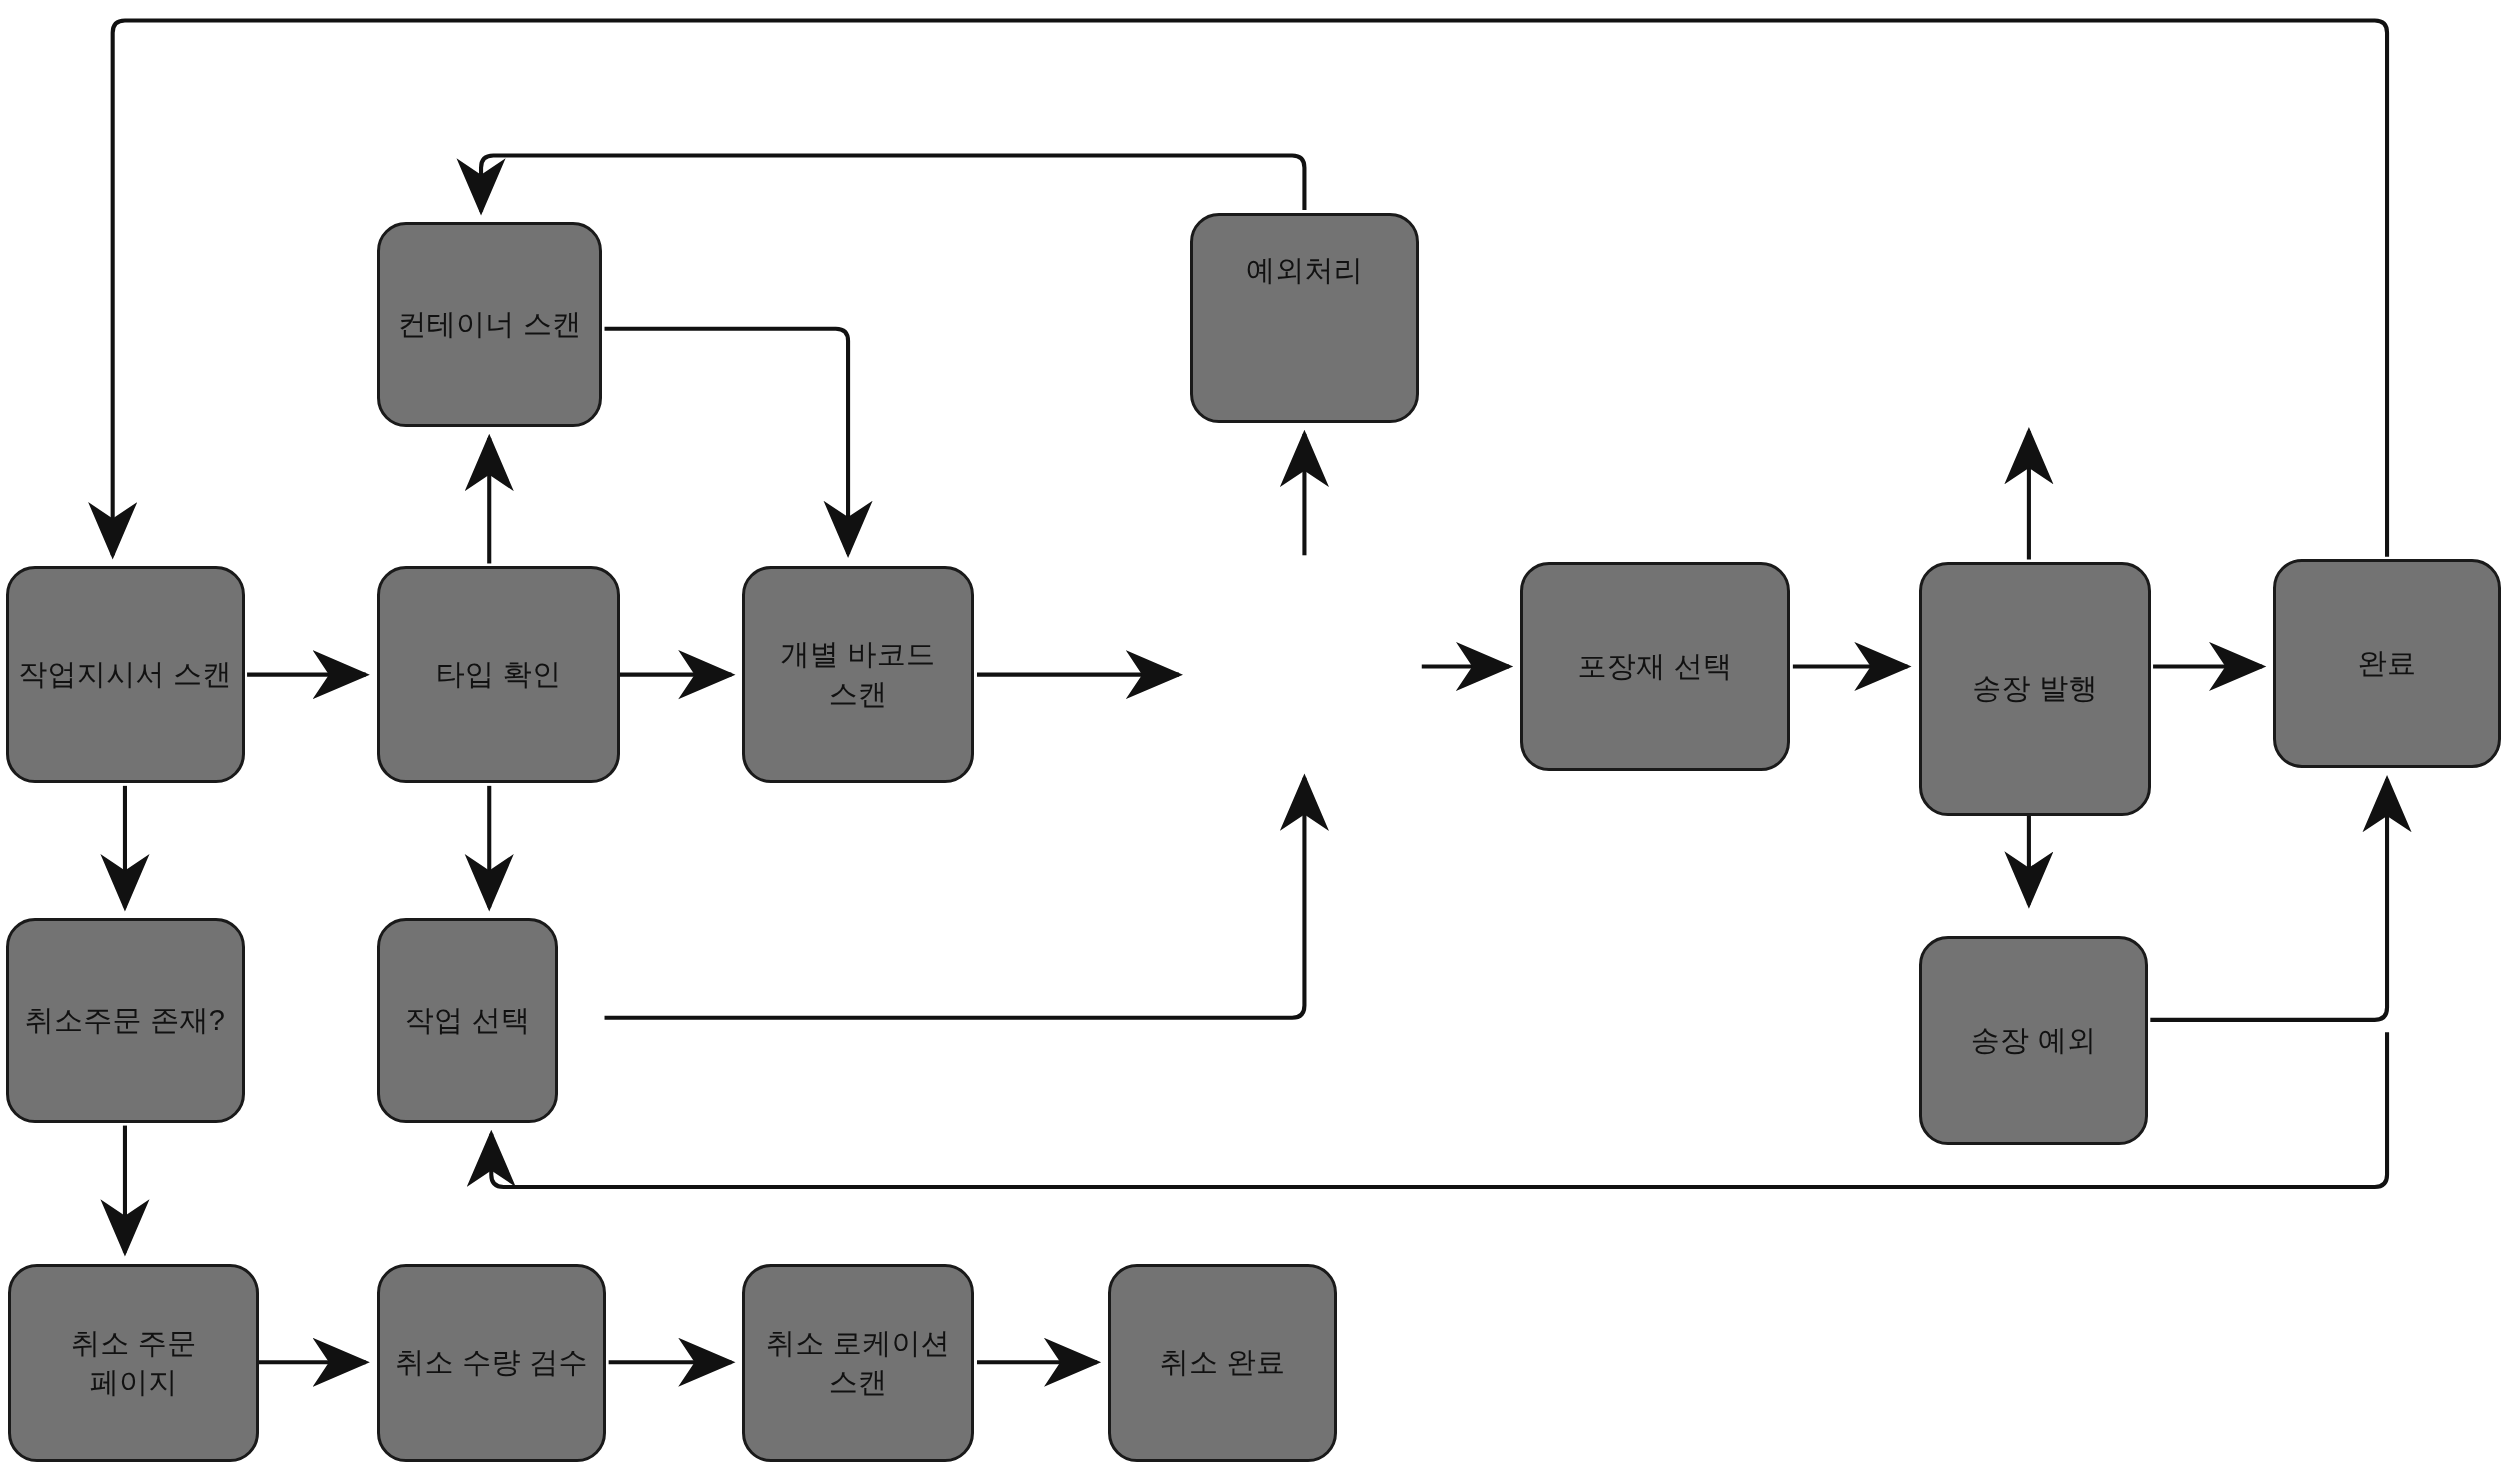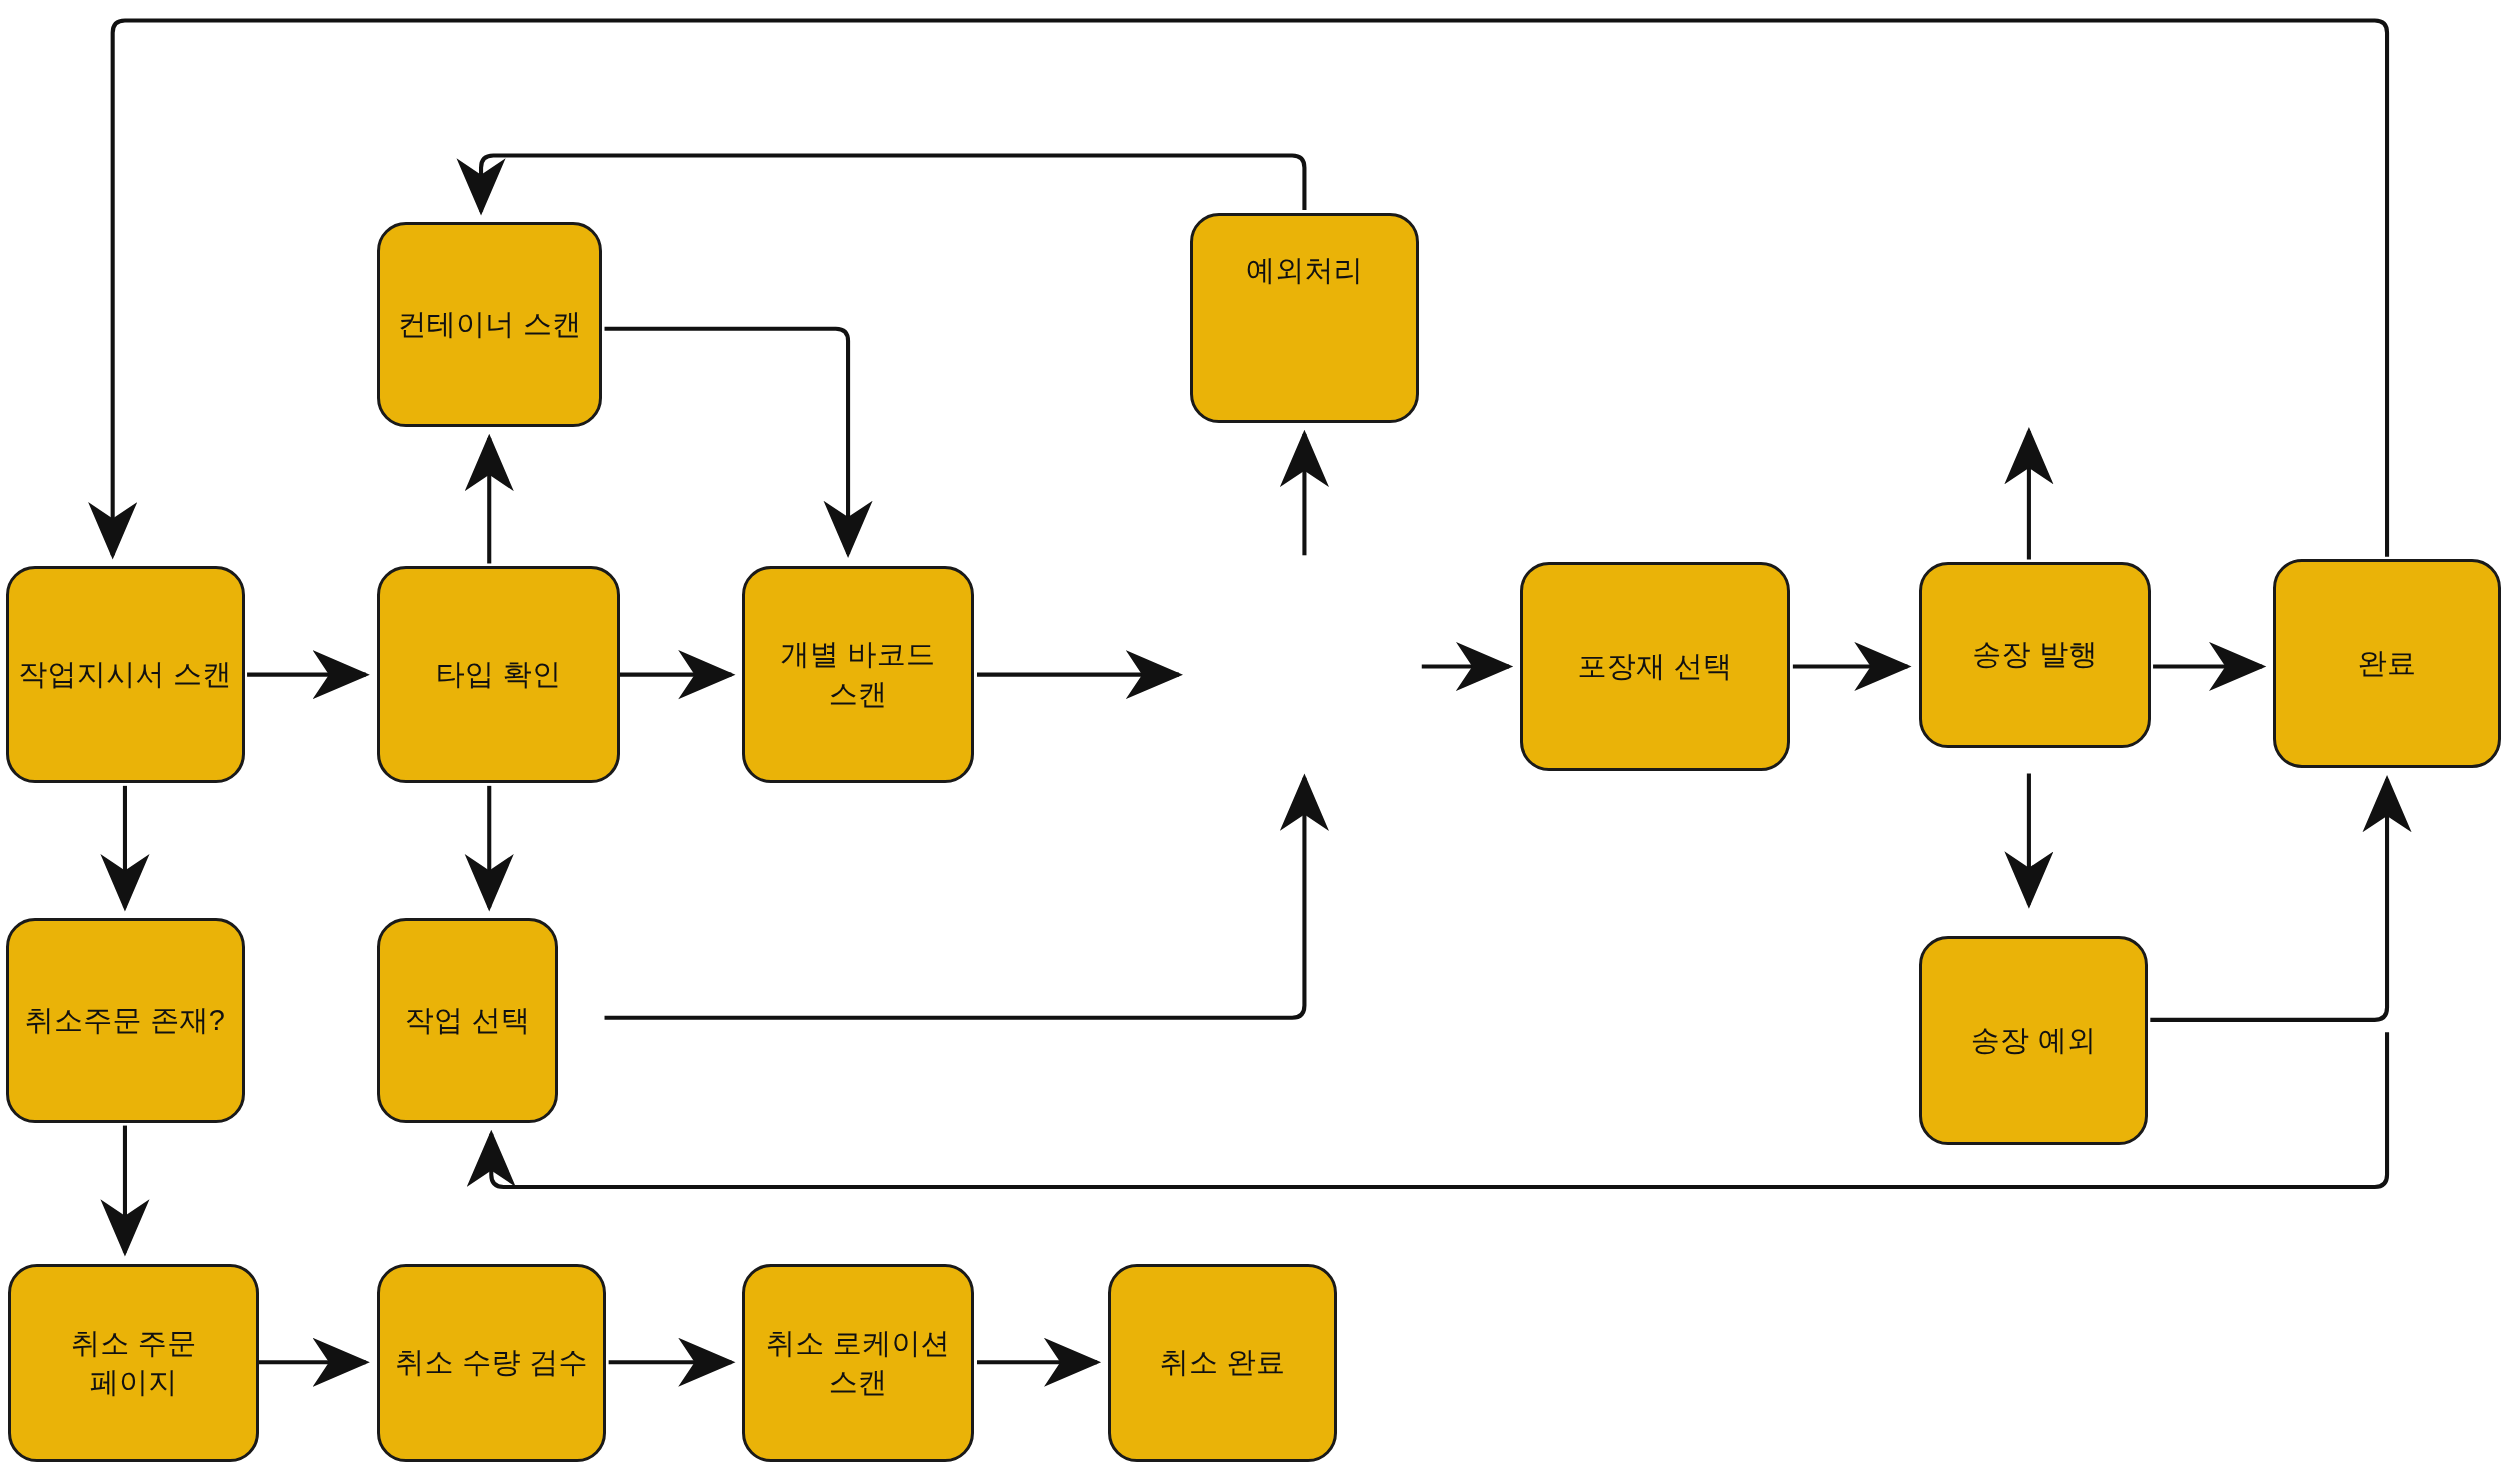--- a/index.html
+++ b/index.html
@@ -1,19 +1,19 @@
 <!DOCTYPE html>
 <html style="font-size:11px"><head>
 <meta charset="utf-8">
 <style>
   html,body{margin:0;padding:0;background:#ffffff;}
   body{font-family:"Liberation Sans","DejaVu Sans",sans-serif;}
   #canvas{position:relative;width:2512px;height:1481px;background:#ffffff;overflow:hidden;}
   svg#edges{position:absolute;left:0;top:0;width:2512px;height:1481px;}
-  .node{position:absolute;box-sizing:border-box;border:3.4px solid #1a1a1a;border-radius:29px;background:#eab308;display:flex;align-items:center;justify-content:center;text-align:center;}
+  .node{position:absolute;box-sizing:border-box;border:3.4px solid #1a1a1a;border-radius:29px;background:#737373;display:flex;align-items:center;justify-content:center;text-align:center;}
   .node .lbl{font-size:29px;color:#111111;line-height:1.35;letter-spacing:0.3px;white-space:pre-line;padding:0 6.8px;font-weight:400;}
   .node.labeltop{align-items:flex-start;}
   .node.labeltop .lbl{margin-top:35px;}
 </style>
 </head>
 <body>
 
 <div id="canvas">
 
   <svg id="edges" viewBox="0 0 3682 2171" xmlns="http://www.w3.org/2000/svg">
@@ -82,21 +82,21 @@
   <div class="node" style="left:742px;top:566px;width:232px;height:217px;">
     <span class="lbl">개별 바코드
 스캔</span>
   </div>
   <div class="node labeltop" style="left:1190px;top:213px;width:229px;height:210px;">
     <span class="lbl">예외처리</span>
   </div>
   <div class="node" style="left:1520px;top:562px;width:270px;height:209px;">
     <span class="lbl">포장재 선택</span>
   </div>
-  <div class="node" style="left:1919px;top:562px;width:232px;height:186px;">
+  <div class="node" style="left:1919px;top:562px;width:232px;height:254px;">
     <span class="lbl">송장 발행</span>
   </div>
   <div class="node" style="left:1919px;top:916px;width:229px;height:209px;margin-top:20px;">
     <span class="lbl">송장 예외</span>
   </div>
   <div class="node" style="left:2273px;top:559px;width:228px;height:209px;">
     <span class="lbl">완료</span>
   </div>
   <div class="node" style="left:5.5px;top:918px;width:239px;height:205px;align-items:center;">
     <span class="lbl">취소주문 존재?</span>

